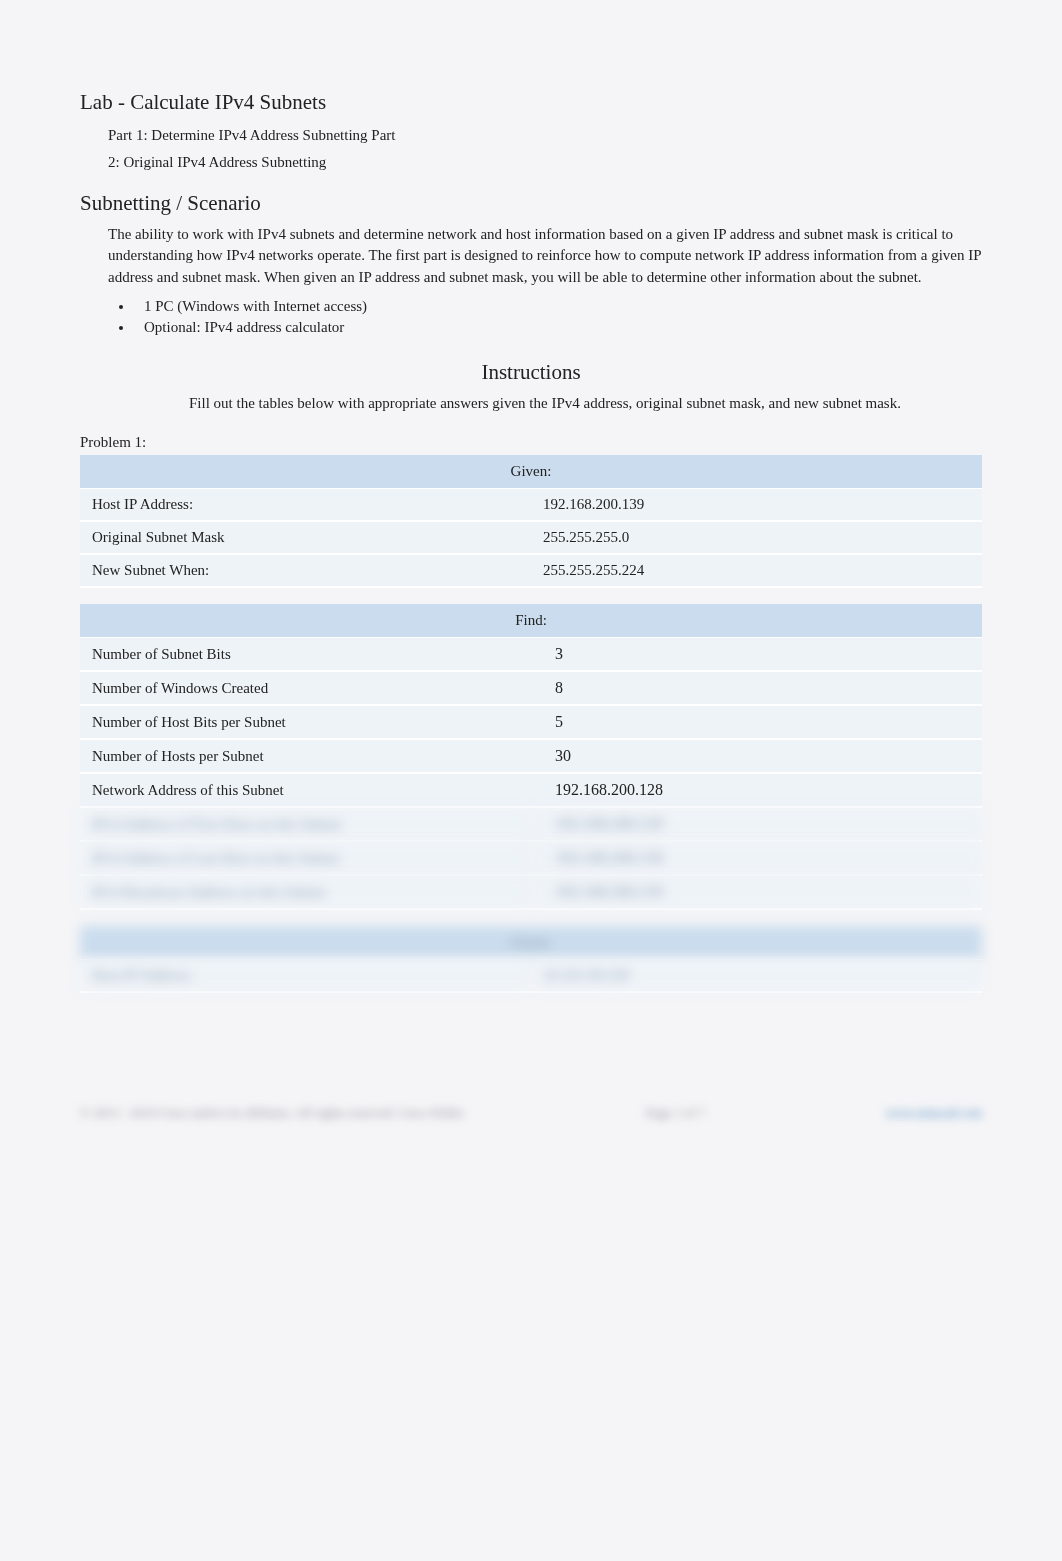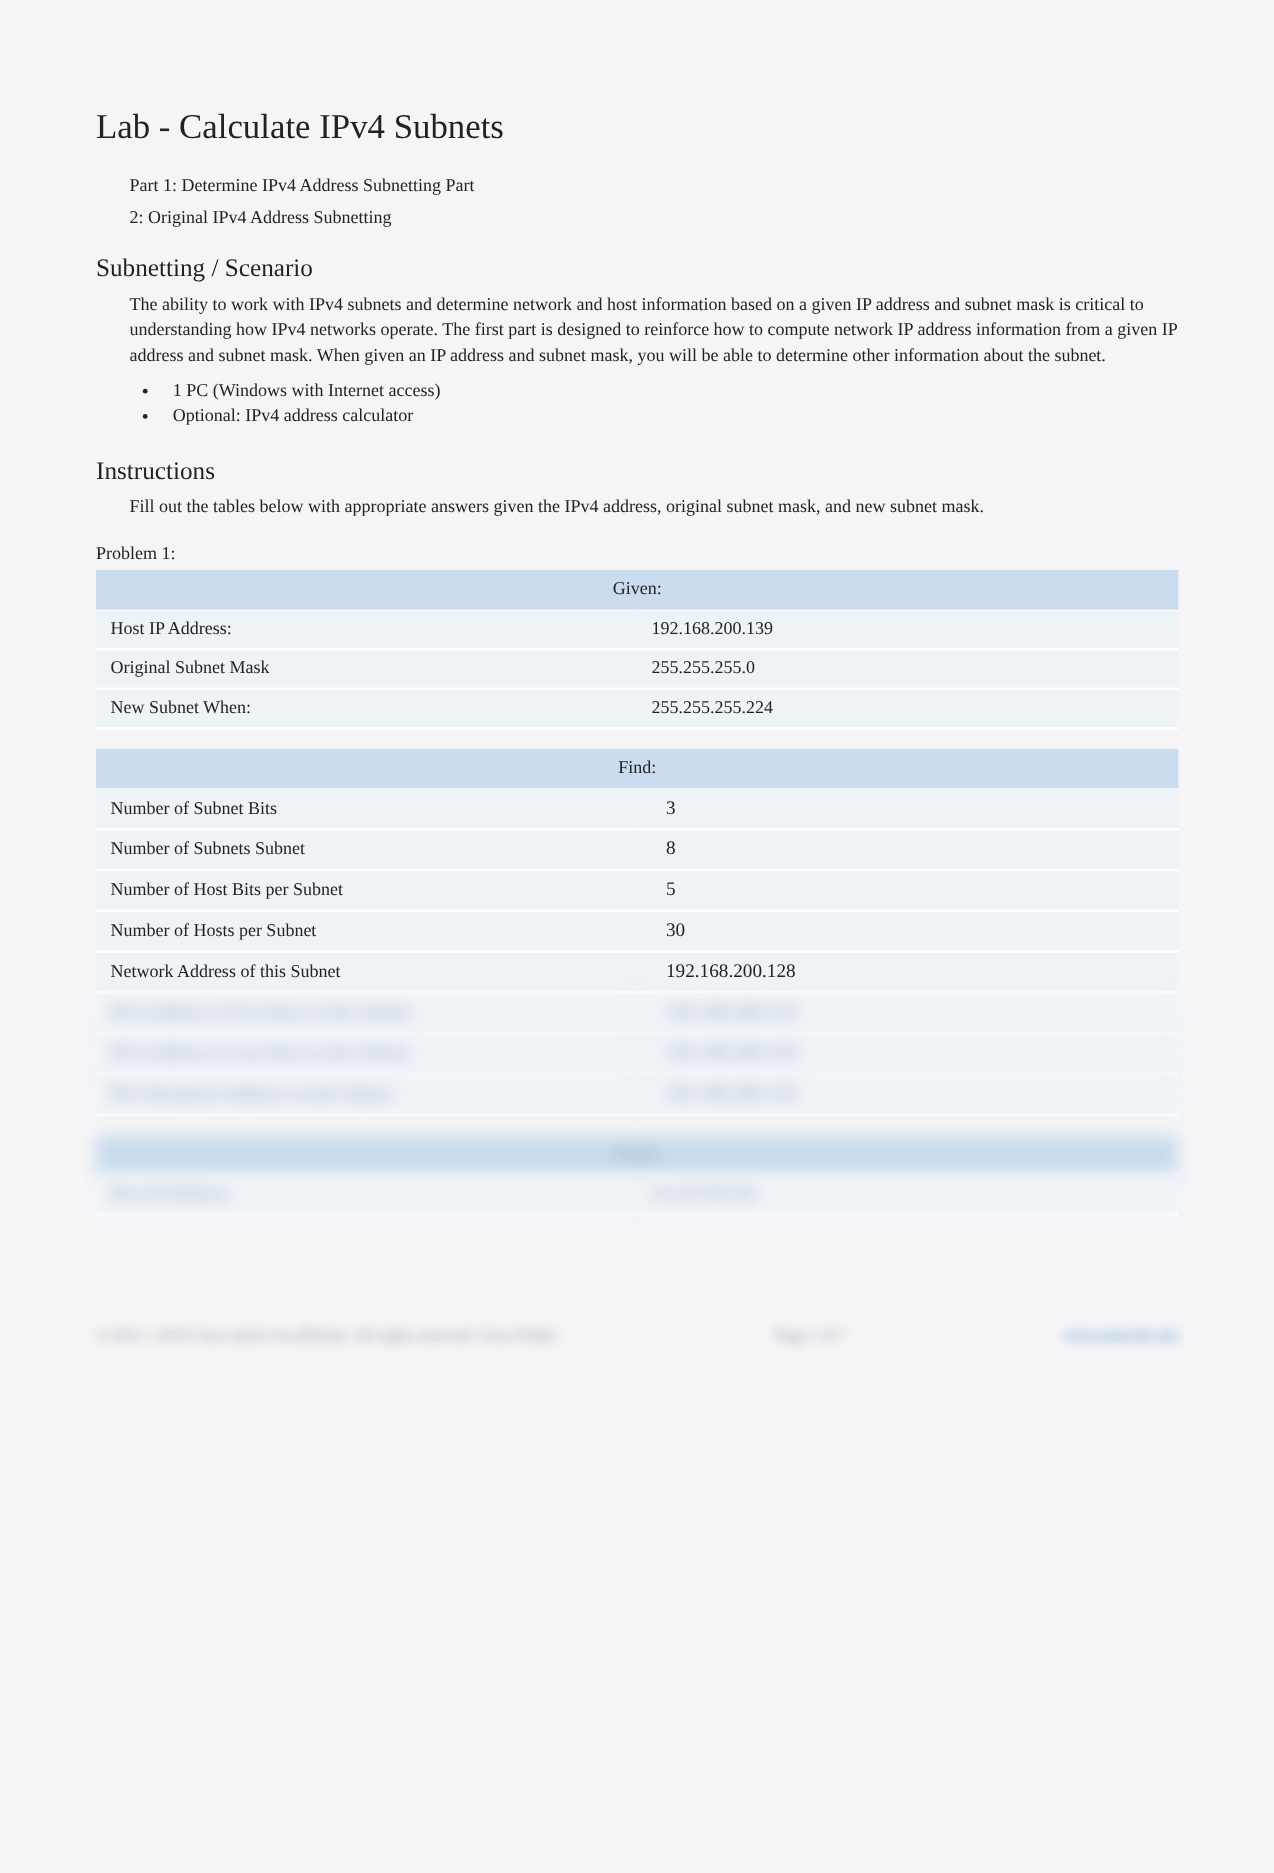--- a/index.html
+++ b/index.html
@@ -8,23 +8,23 @@
       height: 1561px;
       background: #f5f5f7;
       font-family: Georgia, 'Times New Roman', serif;
       color: #222;
       position: relative;
     }
     .page {
       padding: 90px 80px 40px 80px;
     }
     .doc-title {
-      font-size: 29px;
+      font-size: 21px;
       font-weight: normal;
-      margin-bottom: 24px;
+      margin-bottom: 12px;
       font-family: Liberation Serif, serif;
     }
     .section-heading {
       font-size: 21px;
       font-weight: normal;
       margin-bottom: 8px;
     }
     .obj-line {
       font-size: 15px;
       margin-left: 28px;
@@ -38,21 +38,21 @@
       margin-bottom: 10px;
     }
     ul.req-list {
       margin-left: 54px;
       font-size: 15px;
     }
     ul.req-list li {
       padding-left: 10px;
       margin-bottom: 4px;
     }
-    .instr-section { margin-top: 24px; }
+    .instr-section { margin-top: 24px; text-align: center; }
     .problem-label {
       font-size: 15px;
       margin-top: 20px;
       margin-bottom: 4px;
     }
     table.subnet {
       width: 100%;
       border-collapse: collapse;
       font-size: 15px;
       margin-bottom: 16px;
@@ -143,21 +143,21 @@
   <table class="subnet">
     <tbody>
         <tr>
           <th colspan="2">Find:</th>
         </tr>
     <tr>
       <td>Number of Subnet Bits</td>
       <td class="answer">3</td>
     </tr>
     <tr>
-      <td>Number of Subnets Subnet</td>
+      <td>Number of Windows Created</td>
       <td class="answer">8</td>
     </tr>
     <tr>
       <td>Number of Host Bits per Subnet</td>
       <td class="answer">5</td>
     </tr>
     <tr>
       <td>Number of Hosts per Subnet</td>
       <td class="answer">30</td>
     </tr>

